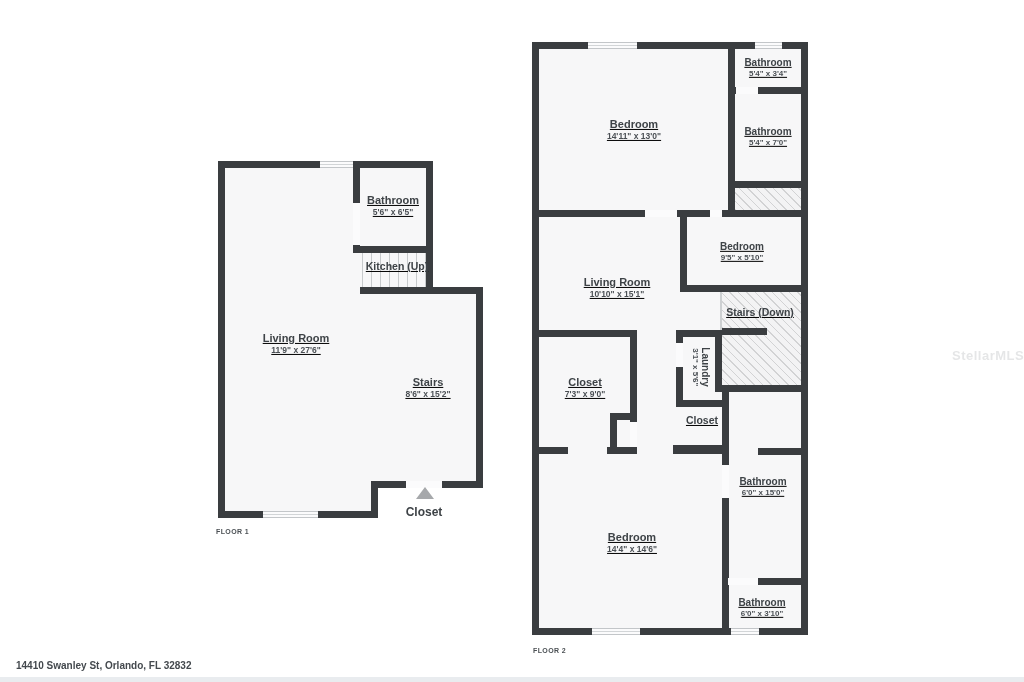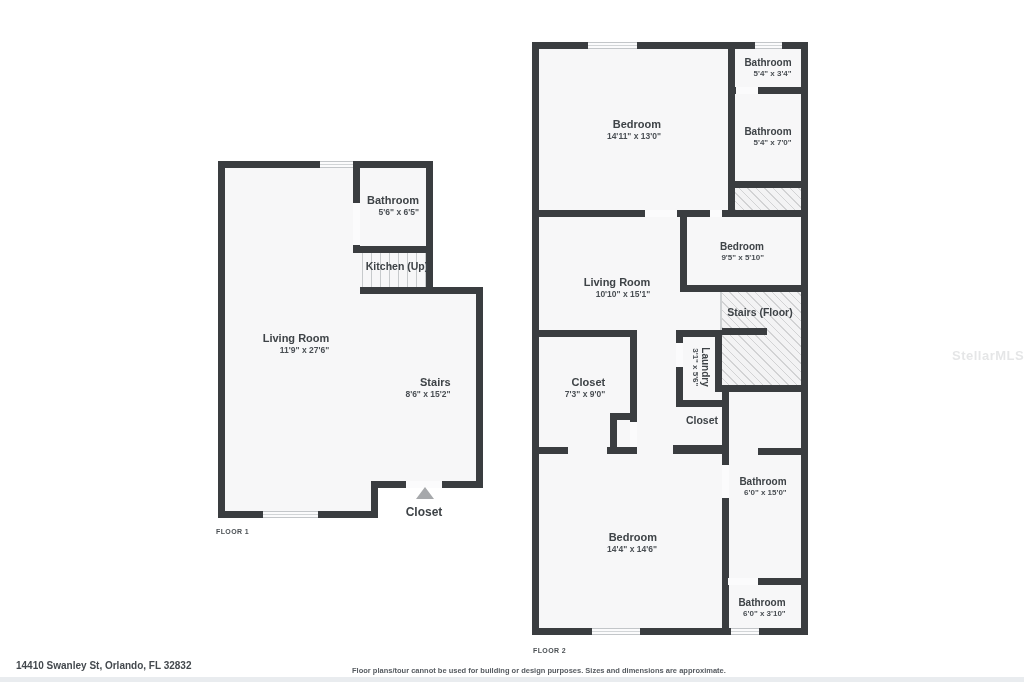--- a/index.html
+++ b/index.html
@@ -9,21 +9,21 @@
   .void{position:absolute;background:#ffffff;}
   .w{position:absolute;background:#3a3d40;}
   .g{position:absolute;background:#fbfbfc;}
   .win{position:absolute;height:7px;background:#fbfbfc;box-sizing:border-box;
        border-top:1.5px solid #c3c6c9;border-bottom:1.5px solid #c3c6c9;
        background-image:linear-gradient(to bottom,transparent 42%,#d2d5d7 42%,#d2d5d7 58%,transparent 58%);}
   .hatch{position:absolute;background-color:#f3f3f4;
        background-image:repeating-linear-gradient(45deg,rgba(60,63,66,0.18) 0 1px,transparent 1px 6px);}
   .treads{position:absolute;background-image:repeating-linear-gradient(to right,#c7cacc 0 1px,transparent 1px 9px);}
   .edge{position:absolute;background:#cdd0d2;}
-  .room-label{position:absolute;transform:translate(-50%,-50%);text-align:right;white-space:nowrap;z-index:5;}
+  .room-label{position:absolute;transform:translate(-50%,-50%);text-align:center;white-space:nowrap;z-index:5;text-decoration:underline;}
   .room-name{font-weight:700;font-size:11px;line-height:1.15;color:#3e4347;}
   .room-dims{font-weight:600;font-size:8.5px;line-height:1.35;color:#4a4f54;}
   .vlabel{position:absolute;transform:translate(-50%,-50%);writing-mode:vertical-rl;
           text-align:center;white-space:nowrap;z-index:5;}
   .vlabel .room-name{font-size:10px;}
   .vlabel .room-dims{font-size:8px;}
   .floor-tag{position:absolute;font-weight:700;font-size:7px;letter-spacing:0.4px;color:#4b5054;z-index:5;}
   .address{position:absolute;left:16px;top:660px;font-weight:700;font-size:10px;color:#44494e;z-index:5;}
   .disclaimer{position:absolute;left:352px;top:666px;font-weight:700;font-size:7.5px;color:#565b60;z-index:5;}
   .watermark{position:absolute;left:952px;top:348px;font-weight:700;font-size:13px;
@@ -139,21 +139,21 @@
   </div>
   <div class="room-label" style="left:742px;top:252px">
     <div class="room-name" style="font-size:10px">Bedroom</div>
     <div class="room-dims" style="font-size:8px">9'5" x 5'10"</div>
   </div>
   <div class="room-label" style="left:617px;top:288px">
     <div class="room-name">Living Room</div>
     <div class="room-dims">10'10" x 15'1"</div>
   </div>
   <div class="room-label" style="left:760px;top:312px">
-    <div class="room-name" style="font-size:10.5px">Stairs (Floor)</div>
+    <div class="room-name" style="font-size:10.5px">Stairs (Down)</div>
   </div>
   <div class="room-label" style="left:585px;top:388px">
     <div class="room-name">Closet</div>
     <div class="room-dims">7'3" x 9'0"</div>
   </div>
   <div class="vlabel" style="left:700px;top:367px">
     <div class="room-name">Laundry</div>
     <div class="room-dims">3'1" x 5'6"</div>
   </div>
   <div class="room-label" style="left:702px;top:420px">
@@ -167,17 +167,16 @@
     <div class="room-name">Bedroom</div>
     <div class="room-dims">14'4" x 14'6"</div>
   </div>
   <div class="room-label" style="left:762px;top:608px">
     <div class="room-name" style="font-size:10px">Bathroom</div>
     <div class="room-dims" style="font-size:8px">6'0" x 3'10"</div>
   </div>
   <div class="floor-tag" style="left:533px;top:647px">FLOOR 2</div>
 
   <div class="address">14410 Swanley St, Orlando, FL 32832</div>
-  <div class="disclaimer">Floor plans/tour cannot be used for building or design purposes. Sizes and dimensions are approximate.</div>
   <div class="watermark">StellarMLS</div>
   <div class="bottom-strip"></div>
 
 </div>
 
 </body></html>

